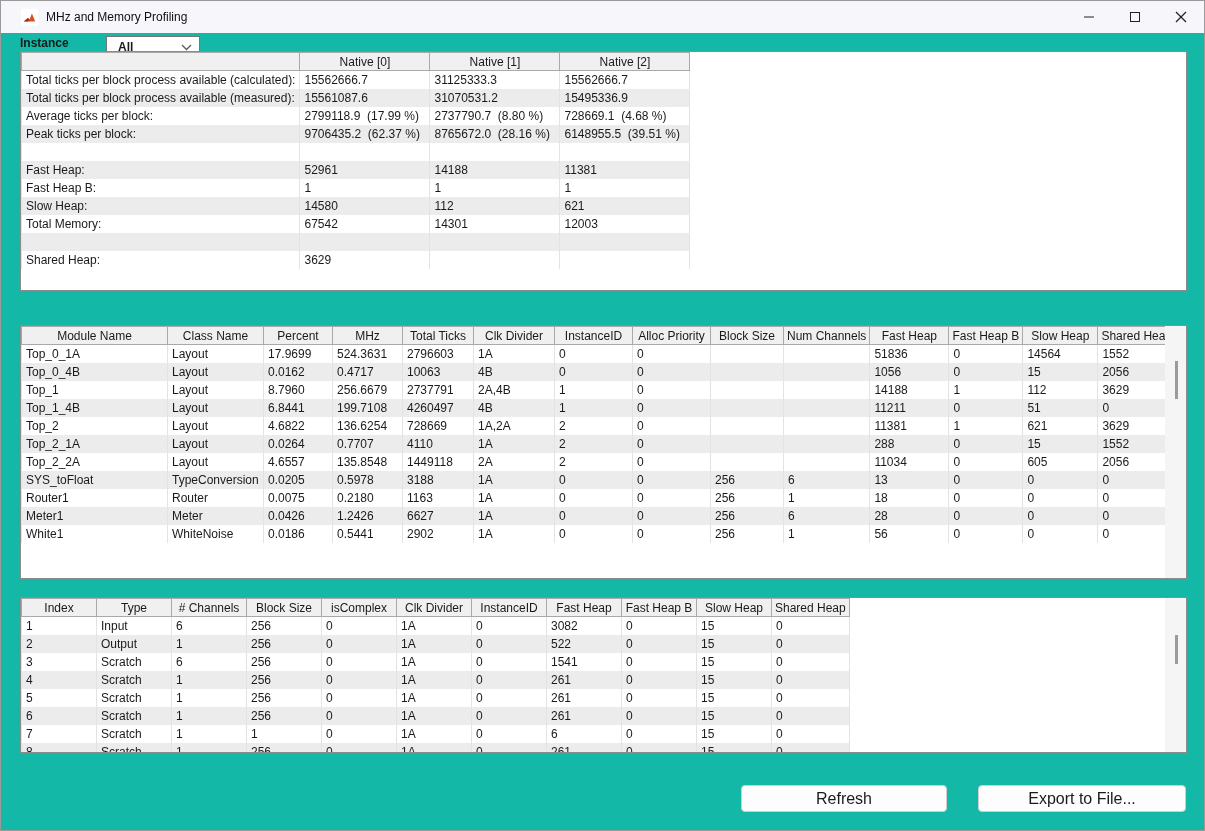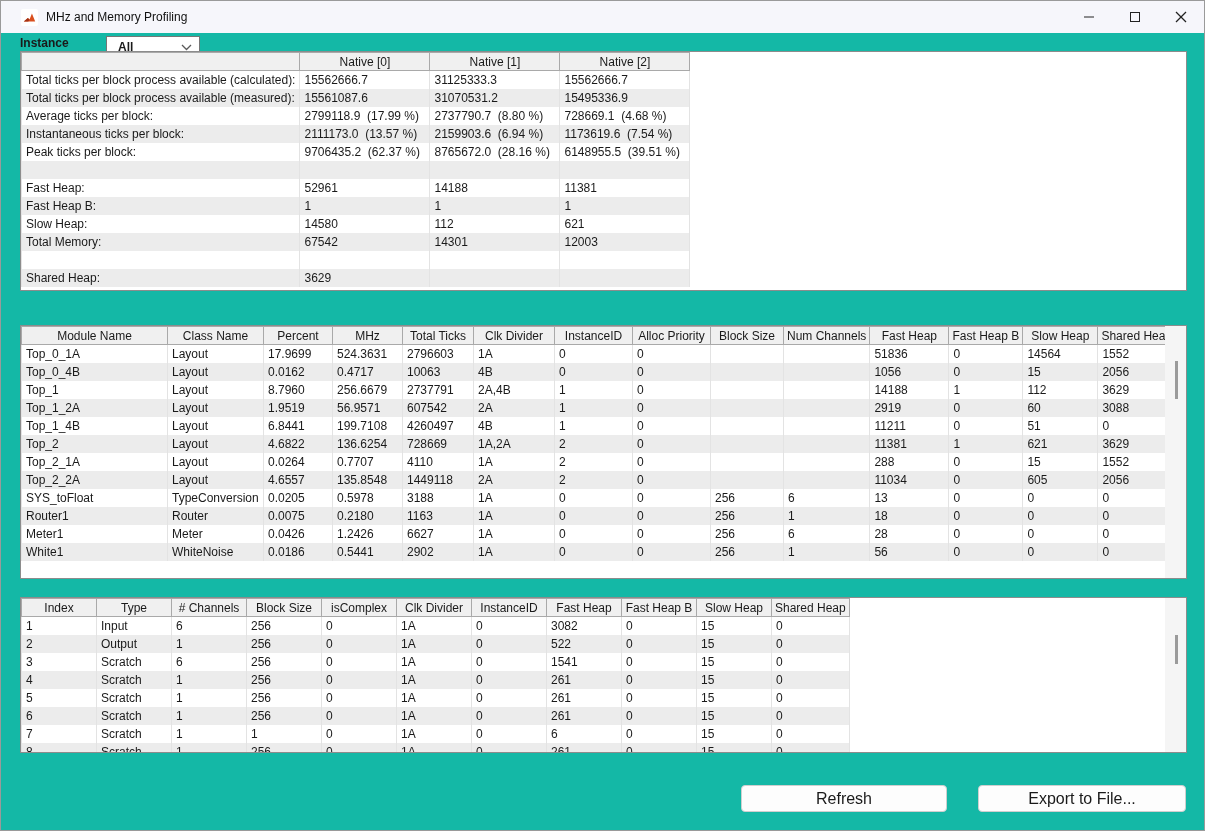--- a/index.html
+++ b/index.html
@@ -119,26 +119,20 @@
             <td>31070531.2</td>
             <td>15495336.9</td>
           </tr>
           <tr>
             <td>Average ticks per block:</td>
             <td>2799118.9  (17.99 %)</td>
             <td>2737790.7  (8.80 %)</td>
             <td>728669.1  (4.68 %)</td>
           </tr>
           <tr>
-            <td>Instantaneous ticks per block:</td>
-            <td>2111173.0  (13.57 %)</td>
-            <td>2159903.6  (6.94 %)</td>
-            <td>1173619.6  (7.54 %)</td>
-          </tr>
-          <tr>
             <td>Peak ticks per block:</td>
             <td>9706435.2  (62.37 %)</td>
             <td>8765672.0  (28.16 %)</td>
             <td>6148955.5  (39.51 %)</td>
           </tr>
           <tr>
             <td></td>
             <td></td>
             <td></td>
             <td></td>
@@ -263,36 +257,20 @@
             <td>1</td>
             <td>0</td>
             <td></td>
             <td></td>
             <td>14188</td>
             <td>1</td>
             <td>112</td>
             <td>3629</td>
           </tr>
           <tr>
-            <td>Top_1_2A</td>
-            <td>Layout</td>
-            <td>1.9519</td>
-            <td>56.9571</td>
-            <td>607542</td>
-            <td>2A</td>
-            <td>1</td>
-            <td>0</td>
-            <td></td>
-            <td></td>
-            <td>2919</td>
-            <td>0</td>
-            <td>60</td>
-            <td>3088</td>
-          </tr>
-          <tr>
             <td>Top_1_4B</td>
             <td>Layout</td>
             <td>6.8441</td>
             <td>199.7108</td>
             <td>4260497</td>
             <td>4B</td>
             <td>1</td>
             <td>0</td>
             <td></td>
             <td></td>

